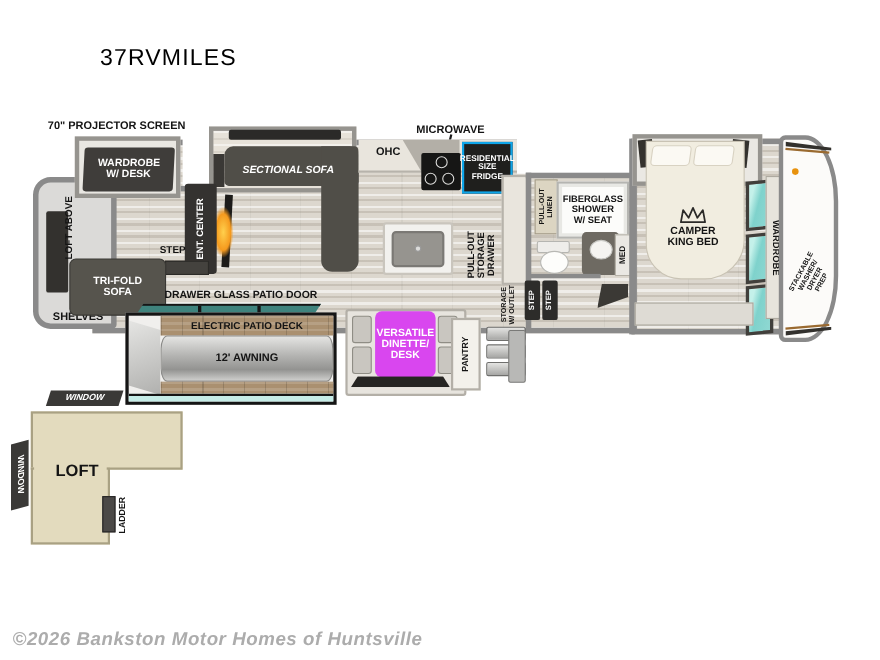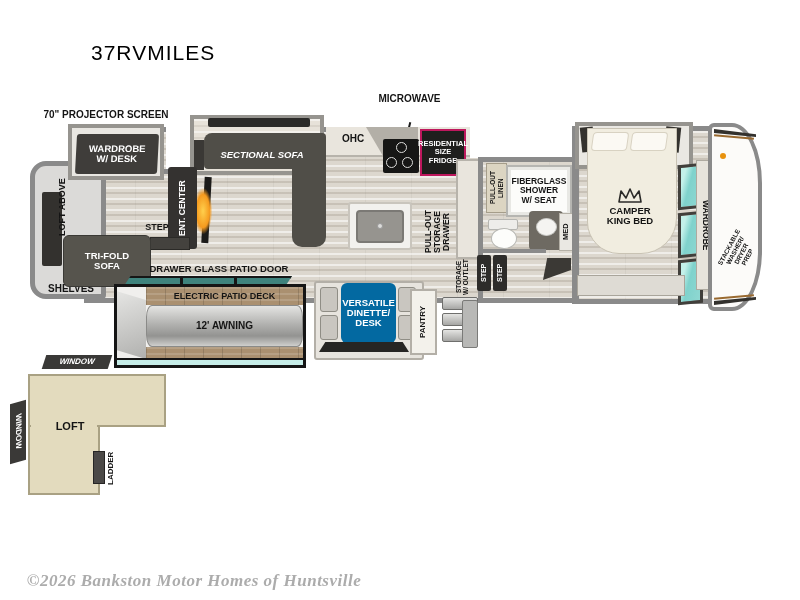--- a/index.html
+++ b/index.html
@@ -18,25 +18,25 @@
   .woodlight{background-color:#e7e2d9;
         background-image:repeating-linear-gradient(180deg, rgba(255,255,255,.5) 0 2px, rgba(255,255,255,0) 2px 6px, rgba(120,110,95,.12) 6px 8px, rgba(0,0,0,0) 8px 12px);}
   .deckwood{background-color:#aa9070;
         background-image:repeating-linear-gradient(90deg, rgba(0,0,0,.14) 0 1px, rgba(0,0,0,0) 1px 19px),
                          repeating-linear-gradient(180deg, rgba(255,255,255,.14) 0 2px, rgba(255,255,255,0) 2px 6px);}
   .wall{background:#8a8a8a;}
   .graybtn{background:linear-gradient(180deg,#e4e4e2,#a6a6a4);border:1px solid #6f6f6d;border-radius:2px;}
 
   
   .title{left:80px;top:42px;width:220px;font-size:21px;font-weight:500;color:#000;letter-spacing:1px;margin-left:11px;}
-  .watermark{left:4px;top:572px;width:380px;font-size:17px;font-weight:bold;font-style:italic;color:#acacac;text-align:center;letter-spacing:.5px;font-family:Liberation Serif, serif;}
+  .watermark{left:4px;top:572px;width:380px;font-size:17px;font-weight:bold;font-style:italic;color:#acacac;text-align:right;letter-spacing:.5px;}
 
   
   .projector{left:40px;top:110px;width:132px;font-size:10px;}
-  .microwave{left:362px;top:94px;width:95px;font-size:10px;text-align:center;}
+  .microwave{left:362px;top:114px;width:95px;font-size:10px;text-align:center;}
   .microline{left:407px;top:122px;width:2px;height:19px;background:#1a1a1a;transform:rotate(14deg);}
 
   
   .capleft{left:30px;top:161px;width:76px;height:138px;background:#dbdad8;border:5px solid #8a8a8a;border-radius:16px 4px 4px 16px;}
   .tvleft{left:42px;top:192px;width:20px;height:74px;background:#33312e;border-radius:2px;}
   .shelves{left:34px;top:284px;width:74px;font-size:10px;}
   .loftabove{left:58px;top:170px;width:20px;height:74px;font-size:9px;}
   .mainfloor{left:84px;top:127px;width:502px;height:176px;border:5px solid #8a8a8a;}
   .patchmid{left:166px;top:123px;width:26px;height:46px;background:#fff;}
   .wallmid{left:164px;top:169px;width:32px;height:5px;}
@@ -59,21 +59,21 @@
   .steprect{left:150px;top:237px;width:40px;height:13px;background:#44423e;border:1px solid #2b2a27;}
   .trifold{left:63px;top:235px;width:88px;height:52px;background:#56544d;border:1px solid #3a3935;border-radius:6px;font-size:9.5px;}
 
   
   .countertop{left:326px;top:127px;width:144px;height:30px;background:#e9e5dd;border-bottom:2px solid #b7b3ab;}
   .ohc{left:332px;top:134px;width:42px;font-size:10px;}
   .diagpanel{left:366px;top:127px;width:52px;height:31px;background:#b3afa7;clip-path:polygon(0 0,100% 0,100% 100%,35% 100%);}
   .stove{left:383px;top:139px;width:36px;height:34px;background:#161615;border-radius:2px;}
   .burner{position:absolute;width:9px;height:9px;border:1.5px solid #dcdcda;border-radius:50%;}
   .b1{left:13px;top:3px;} .b2{left:3px;top:18px;} .b3{left:19px;top:18px;}
-  .fridge{left:420px;top:129px;width:46px;height:47px;background:#1f1f1d;border:2px solid #be185d;font-size:7.5px;}
+  .fridge{left:420px;top:129px;width:46px;height:47px;background:#1f1f1d;border:2px solid #0ea5e9;font-size:7.5px;}
   .island{left:348px;top:202px;width:64px;height:48px;background:#f2f1ee;border:2px solid #c9c5bd;border-radius:3px;}
   .sink{left:356px;top:210px;width:48px;height:33px;background:#96948f;border:2px solid #7b7975;border-radius:4px;}
   .faucet{left:377px;top:223px;width:6px;height:6px;background:#dcdcda;border:1px solid #999;border-radius:50%;}
   .counterright{left:456px;top:159px;width:24px;height:100px;background:#e9e5dd;border:2px solid #b7b3ab;}
   .pulloutstorage{left:424px;top:196px;width:38px;height:72px;font-size:8.5px;}
 
   
   .wallbathleft{left:478px;top:157px;width:5px;height:145px;}
   .wallbathtop{left:478px;top:157px;width:100px;height:5px;}
   .linen{left:486px;top:163px;width:21px;height:50px;background:#dcd5c2;border:1px solid #a59d8a;font-size:6.5px;}
@@ -130,37 +130,37 @@
   .woodtop{left:146px;top:287px;width:157px;height:18px;}
   .deckd{left:146px;top:289px;width:157px;font-size:9px;}
   .awn12{left:146px;top:305px;width:157px;height:42px;border:1px solid #8a8a88;border-radius:6px/12px;
          background:linear-gradient(180deg,#e4e4e2 0%,#b2b2b0 45%,#939391 75%,#cfcfcd 100%);font-size:10px;}
   .woodbot{left:146px;top:347px;width:157px;height:11px;}
   .tealbot{left:117px;top:358px;width:186px;height:7px;background:#c5ece7;border-top:2px solid #151515;}
 
   .dinplatform{left:314px;top:281px;width:110px;height:79px;background:#e7e4de;border:2px solid #b3afa7;border-radius:3px;}
   .chair{width:18px;height:25px;background:#c9c6c0;border:1px solid #8f8d85;border-radius:3px;}
   .c1{left:320px;top:287px;} .c2{left:320px;top:315px;} .c3{left:398px;top:287px;} .c4{left:398px;top:315px;}
-  .dintable{left:341px;top:283px;width:55px;height:60px;background:#0369a1;border-radius:6px;font-size:9.5px;}
+  .dintable{left:341px;top:283px;width:55px;height:60px;background:#d946ef;border-radius:6px;font-size:9.5px;}
   .dinmat{left:319px;top:342px;width:90px;height:10px;background:#262523;clip-path:polygon(7% 0,93% 0,100% 100%,0 100%);}
   .pantrybox{left:410px;top:289px;width:27px;height:66px;background:#f3f1eb;border:2px solid #b3afa7;}
   .pantry{left:412px;top:291px;width:23px;height:62px;font-size:8px;}
   .st1{left:442px;top:297px;width:36px;height:13px;} .st2{left:442px;top:313px;width:36px;height:13px;} .st3{left:442px;top:329px;width:36px;height:13px;}
   .awnarm{left:462px;top:300px;width:16px;height:48px;background:#b8b8b6;border:1px solid #7a7a78;border-radius:2px;}
   .awn16{left:470px;top:301px;width:234px;height:47px;border:1px solid #7a7a78;
          border-radius:10px 26px 26px 10px / 10px 47px 47px 10px;
          background:linear-gradient(180deg,#e2e2e0 0%,#ababa9 55%,#8f8f8d 75%,#c9c9c7 100%);font-size:10.5px;}
 
   
   .wintop{left:44px;top:355px;width:66px;height:14px;background:#3a3937;transform:skewX(-18deg);
           font-size:8px;line-height:14px;}
   .lofta{left:28px;top:374px;width:138px;height:53px;background:#e3dbbe;border:2px solid #a9a183;}
   .loftb{left:28px;top:425px;width:72px;height:70px;background:#e3dbbe;border:2px solid #a9a183;}
   .loftpatch{left:31px;top:421px;width:66px;height:8px;background:#e3dbbe;}
-  .loftlbl{left:48px;top:421px;width:44px;font-size:11px;}
+  .loftlbl{left:48px;top:421px;width:44px;font-size:15px;}
   .winleft{left:10px;top:402px;width:16px;height:60px;background:#3a3937;transform:skewY(-15deg);font-size:8px;}
   .ladderbar{left:93px;top:451px;width:12px;height:33px;background:#4b4947;border:1px solid #262524;}
   .ladderlbl{left:104px;top:447px;width:15px;height:42px;font-size:8px;}
 </style>
 </head>
 <body>
 
 <div id="canvas">
 
   <div class="lbl title" style="text-align:left">37RVMILES</div>

